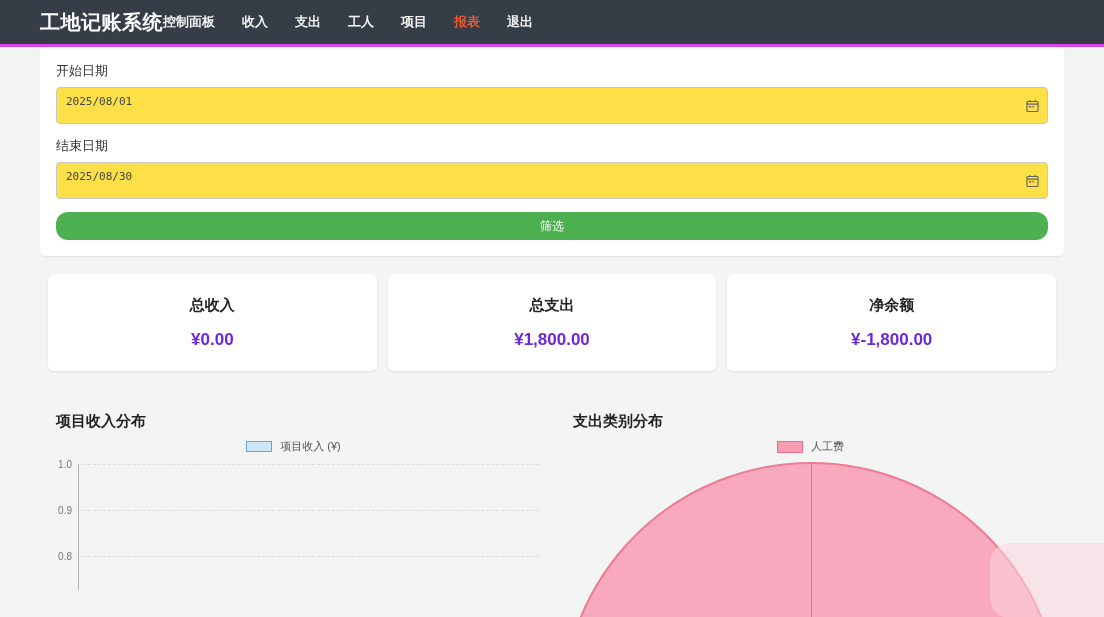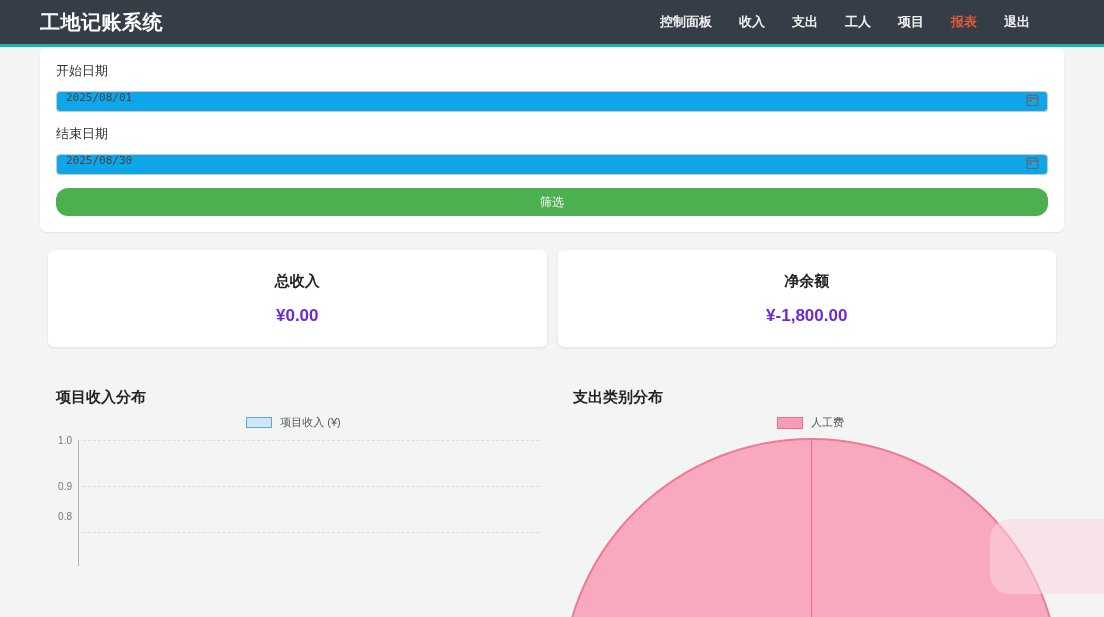--- a/index.html
+++ b/index.html
@@ -7,22 +7,22 @@
   body {
     width: 1104px; height: 617px; overflow: hidden;
     background: #f3f4f4;
     font-family: "Liberation Sans", sans-serif;
     position: relative;
   }
 
   
   .app-header {
     height: 47px; background: #353e46;
-    border-bottom: 3px solid #14b8a6;
-    display: flex; align-items: center; justify-content: space-between;
+    border-bottom: 3px solid #d946ef;
+    display: flex; align-items: center; 
     padding: 0 74px 0 40px;
   }
   .app-title { color: #ffffff; font-size: 20px; font-weight: bold; letter-spacing: .5px; }
   .main-nav { display: flex; gap: 27px; }
   .main-nav a {
     color: #f2f2f2; font-size: 13px; font-weight: 600;
     text-decoration: none; cursor: pointer; white-space: nowrap;
   }
   .main-nav a.active { color: #e25b35; }
 
@@ -30,22 +30,22 @@
   .main { padding: 0 40px; }
   .page-title { font-size: 17px; font-weight: bold; color: #222; margin: 21px 0 12px; }
 
   .filter-card {
     background: #fff; border-radius: 6px; padding: 15px 16px 16px;
     box-shadow: 0 1px 2px rgba(0,0,0,0.07);
   }
   .field-label { display: block; font-size: 13px; color: #333; margin-bottom: 7px; }
   .input-wrap { position: relative; margin-bottom: 13px; }
   .date-input {
-    width: 100%; height: 21px; border: 1px solid #c9c9c9; border-radius: 4px;
-    padding: 0 30px 8px 9px; background: #0ea5e9;
+    width: 100%; height: 37px; border: 1px solid #c9c9c9; border-radius: 4px;
+    padding: 0 30px 8px 9px; background: #fde047;
     font-family: "DejaVu Sans Mono", monospace; font-size: 11px; color: #444;
   }
   .calendar-icon { position: absolute; right: 9px; top: 50%; transform: translateY(-50%); line-height: 0; }
   .filter-button {
     display: block; width: 100%; height: 28px; margin-top: 2px;
     background: #4caf50; border: none; border-radius: 12px;
     color: #fff; font-size: 12px; font-family: inherit; cursor: pointer;
   }
 
   
@@ -141,37 +141,41 @@
 
     <button class="filter-button">筛选</button>
   </section>
 
   <section class="cards-row">
     <div class="stat-card">
       <div class="stat-title">总收入</div>
       <div class="stat-value">¥0.00</div>
     </div>
     <div class="stat-card">
+      <div class="stat-title">总支出</div>
+      <div class="stat-value">¥1,800.00</div>
+    </div>
+    <div class="stat-card">
       <div class="stat-title">净余额</div>
       <div class="stat-value">¥-1,800.00</div>
     </div>
   </section>
 
   <section class="charts-row">
 
     <div class="chart-col">
       <h2 class="chart-heading">项目收入分布</h2>
       <div class="legend-row">
         <span class="swatch swatch-blue"></span>
         <span>项目收入 (¥)</span>
       </div>
       <div class="bar-chart">
         <span class="tick-label" style="top:0">1.0</span>
         <span class="tick-label" style="top:46px">0.9</span>
-        <span class="tick-label" style="top:76px">0.8</span>
+        <span class="tick-label" style="top:92px">0.8</span>
         <div class="grid-line" style="top:0"></div>
         <div class="grid-line" style="top:46px"></div>
         <div class="grid-line" style="top:92px"></div>
         <div class="y-axis-line"></div>
       </div>
     </div>
 
     <div class="chart-col">
       <h2 class="chart-heading">支出类别分布</h2>
       <div class="legend-row">

